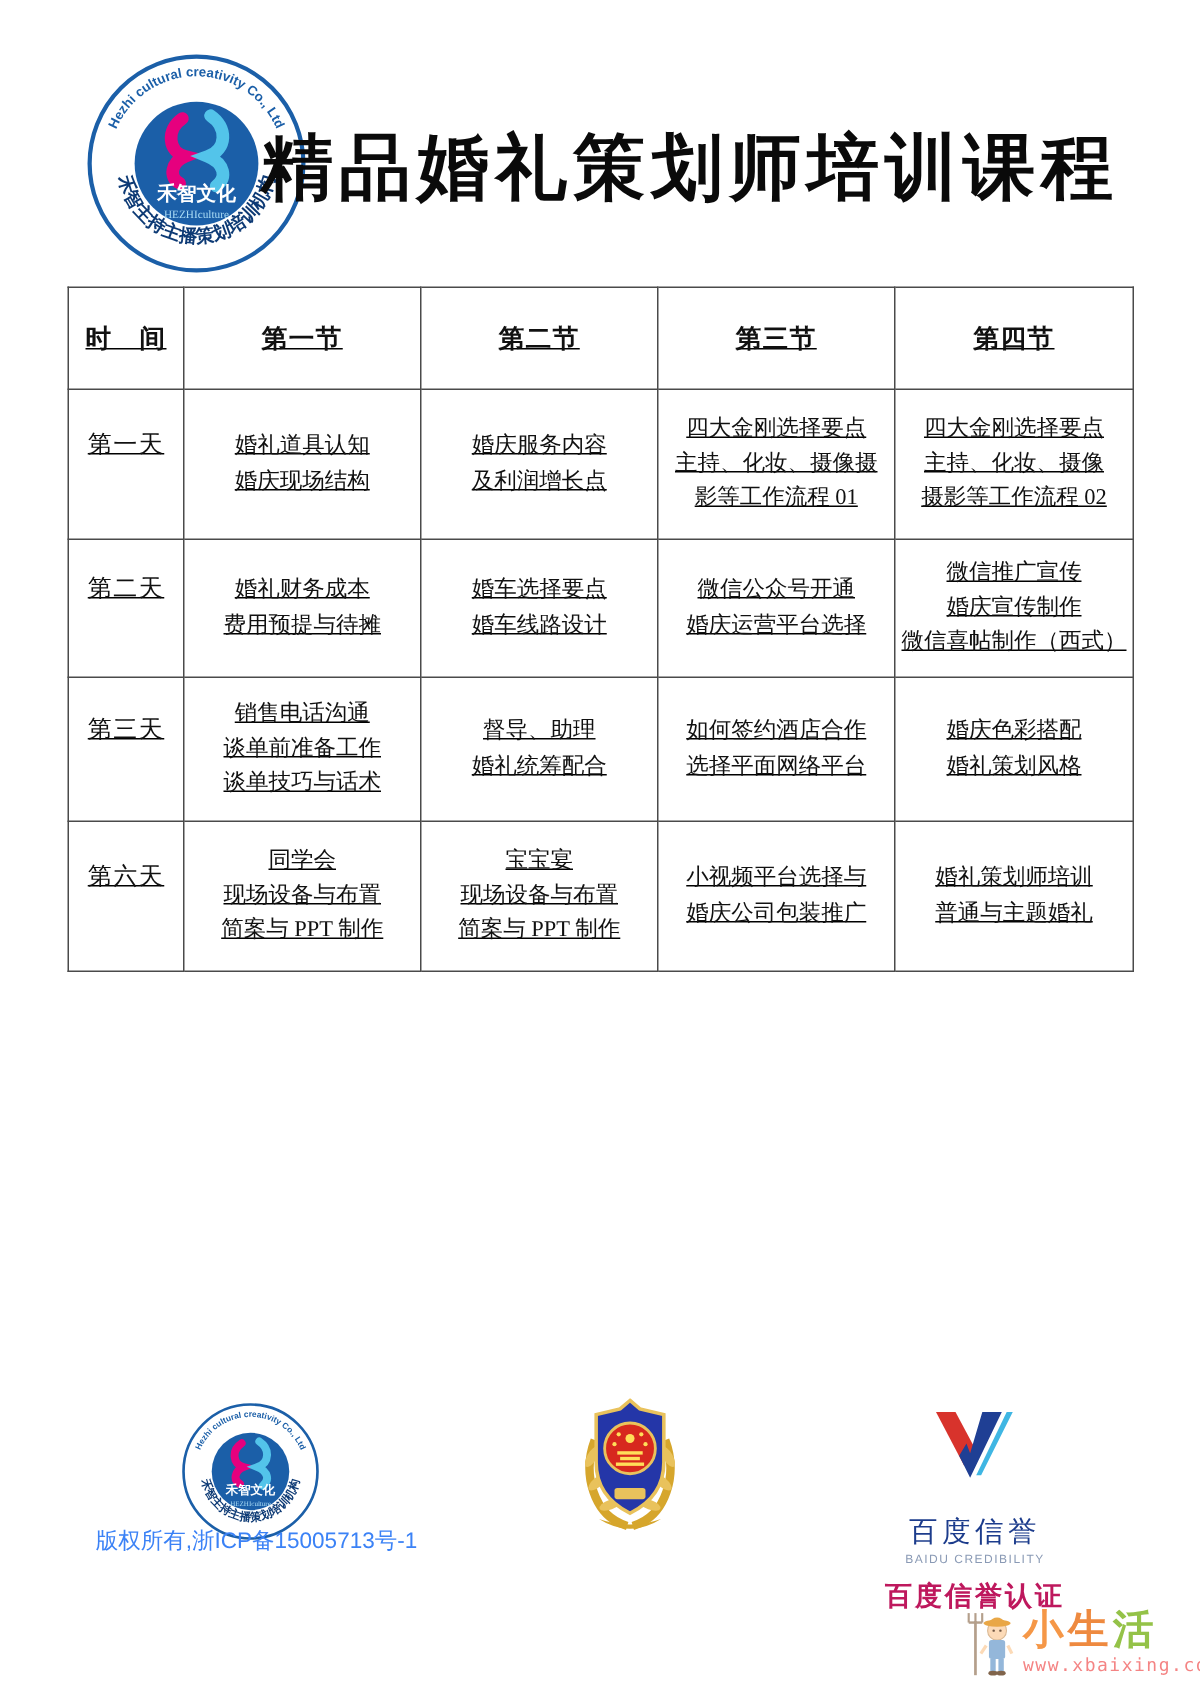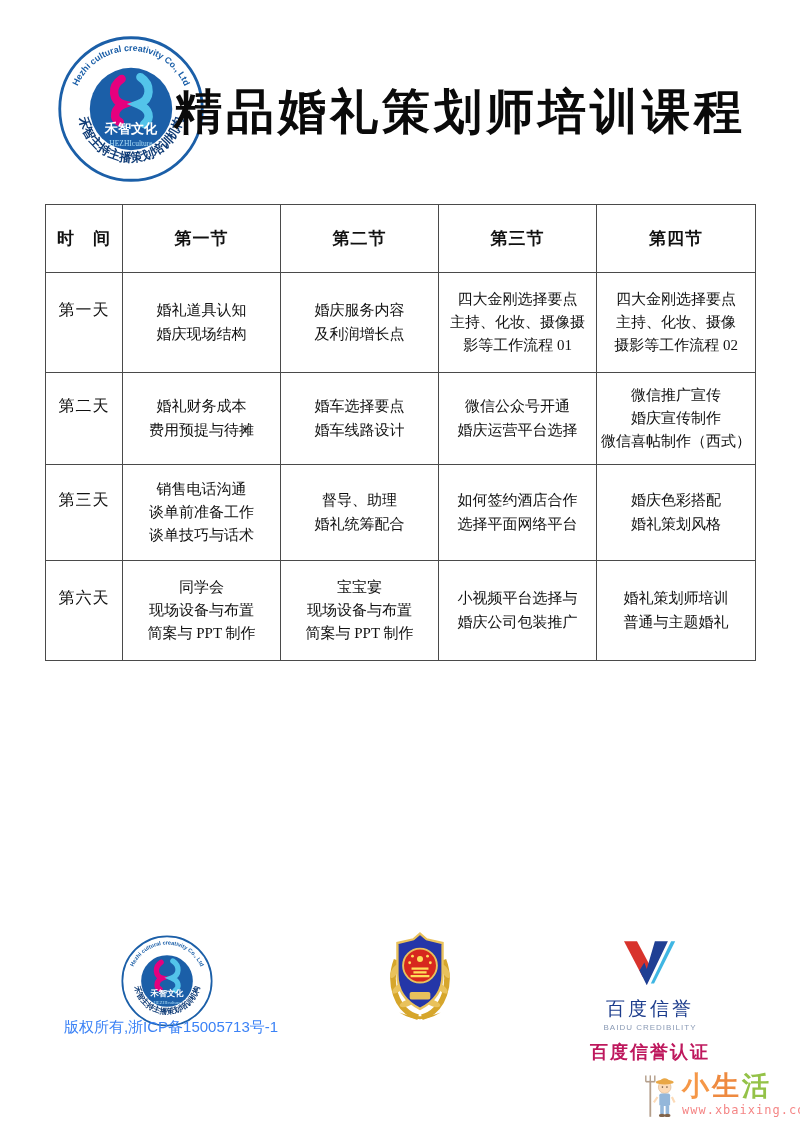--- a/index.html
+++ b/index.html
@@ -7,41 +7,41 @@
         font-family:"Liberation Serif","DejaVu Serif",serif;overflow:hidden;}
 
   
   .hz-logo{position:absolute;}
   .hz-logo-top{left:56px;top:34px;width:150px;height:150px;}
   .page-title{position:absolute;left:174px;top:80px;width:540px;
       font-size:48px;font-weight:900;letter-spacing:4px;color:#0a0a0a;
       font-family:"Liberation Serif","DejaVu Serif",serif;white-space:nowrap;}
 
   
-  table.course{position:absolute;left:45px;top:204px;width:710px;
-      border-collapse:collapse;table-layout:fixed;}
+  table.course{position:absolute;left:45px;top:191px;width:710px;
+      border-collapse:collapse;table-layout:fixed;text-decoration:underline;}
   table.course th,table.course td{
       border:1px solid #4a4a4a;text-align:center;vertical-align:middle;
       white-space:pre-line;color:#111;padding:2px 2px;}
   table.course th{font-size:17px;font-weight:bold;letter-spacing:1px;}
   table.course td{font-size:15px;line-height:1.55;}
   table.course td.day{font-size:16px;padding-bottom:26px;letter-spacing:1px;}
 
   
   .hz-logo-footer{left:120px;top:934px;width:94px;height:94px;}
   .icp-text{position:absolute;left:46px;top:1018px;width:250px;text-align:center;
       font-size:15px;color:#3b82f6;font-family:"Liberation Sans","DejaVu Sans",sans-serif;}
   .police-badge{position:absolute;left:382px;top:928px;width:76px;height:94px;}
   .police-text{position:absolute;left:300px;top:1022px;width:240px;text-align:center;
       font-size:17px;font-weight:bold;color:#000;
       font-family:"Liberation Sans","DejaVu Sans",sans-serif;}
   .baidu-block{position:absolute;left:588px;top:938px;width:124px;text-align:center;
       font-family:"Liberation Sans","DejaVu Sans",sans-serif;}
   .baidu-v{width:66px;height:52px;display:block;margin:0 auto;}
-  .baidu-cn{font-size:19px;color:#1c3c8c;letter-spacing:3px;margin-top:6px;}
+  .baidu-cn{font-size:19px;color:#1c3c8c;letter-spacing:3px;margin-top:18px;}
   .baidu-en{font-size:8px;color:#8a9ab5;letter-spacing:1px;margin-top:1px;}
   .baidu-cert{font-size:18px;font-weight:bold;color:#be185d;letter-spacing:2px;margin-top:8px;}
 
   
   .watermark{position:absolute;left:644px;top:1072px;display:flex;align-items:flex-start;opacity:.95;}
   .wm-mascot{width:36px;height:50px;flex:0 0 auto;}
   .wm-texts{margin-left:2px;}
   .wm-name{font-size:27px;font-weight:bold;line-height:1.1;letter-spacing:3px;
       font-family:"Liberation Sans","DejaVu Sans",sans-serif;}
   .wm-c0{color:#f5923e;} .wm-c1{color:#ee8436;} .wm-c2{color:#8fbf3f;}

